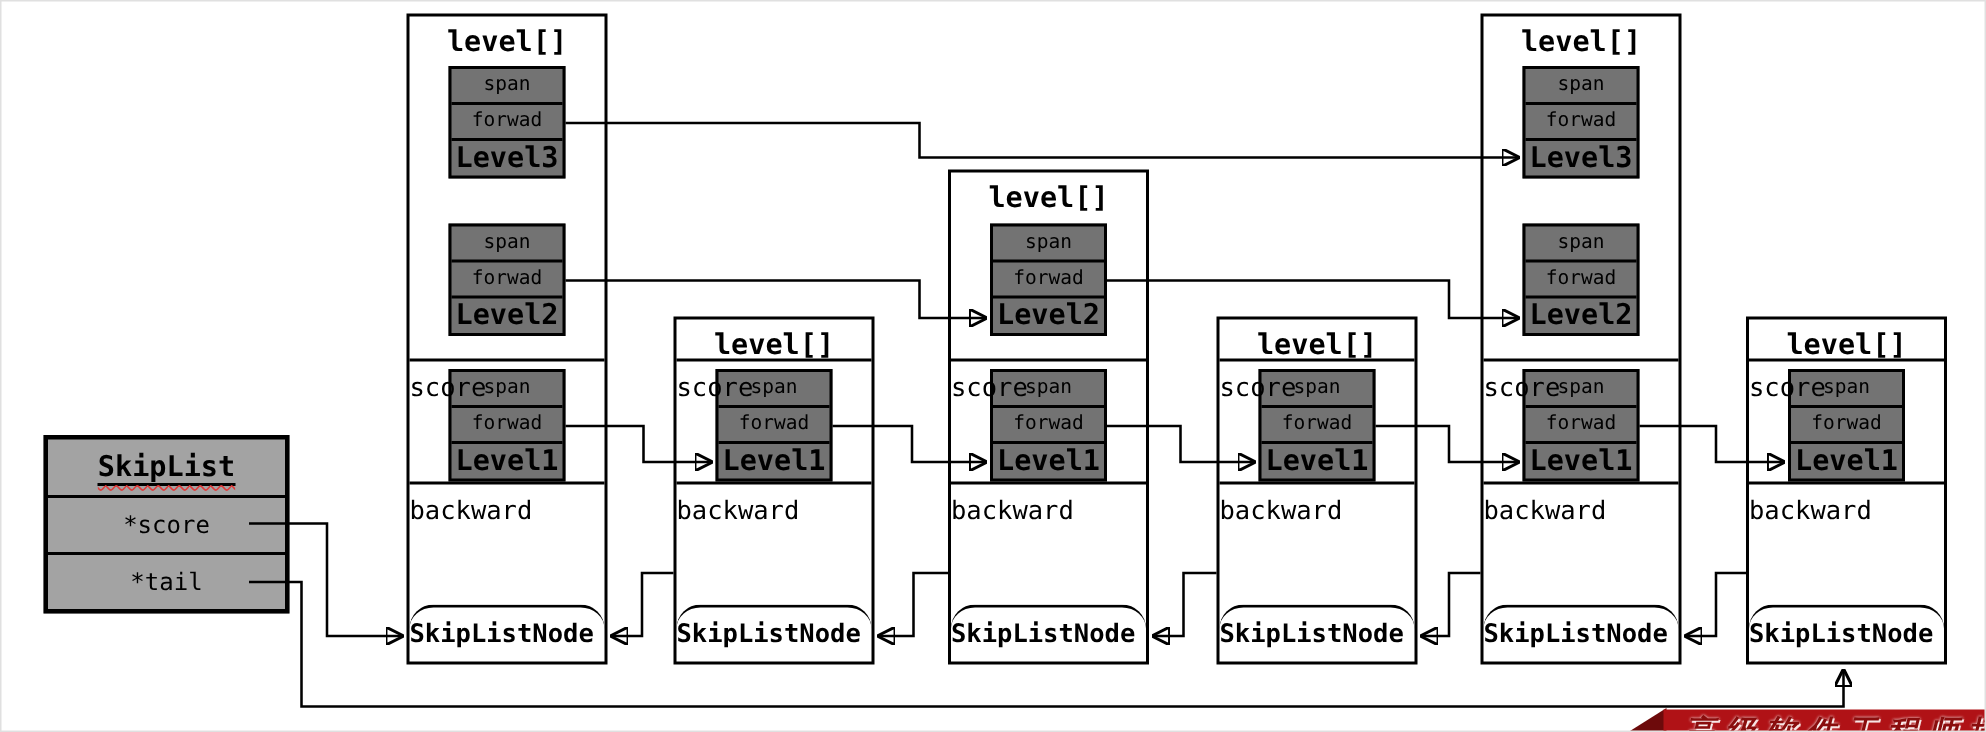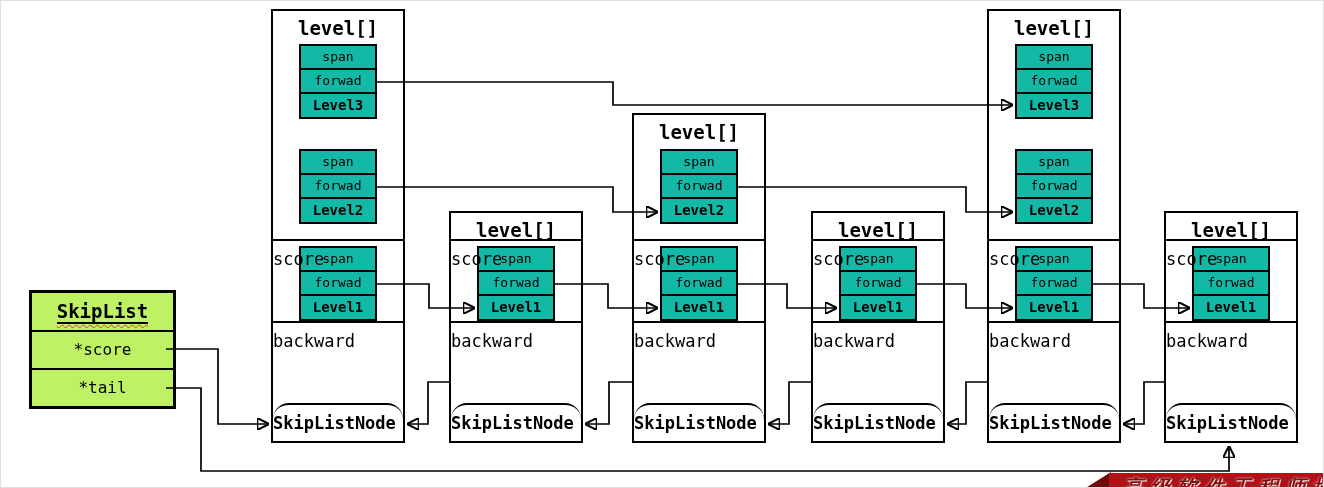--- a/index.html
+++ b/index.html
@@ -2,31 +2,31 @@
 <html><head>
 <meta charset="utf-8">
 <style>
   html,body{margin:0;padding:0;background:#fff;}
   #canvas{
     position:relative;width:1324px;height:488px;background:#fff;
     overflow:hidden;font-family:"DejaVu Sans Mono","Liberation Mono",monospace;
     border:1px solid #e0e0e0;box-sizing:border-box;color:#000;
   }
   
-  .sl-box{position:absolute;left:28px;top:289px;width:147px;border:3px solid #000;background:#bef264;box-sizing:border-box;}
+  .sl-box{position:absolute;left:28px;top:289px;width:164px;border:3px solid #000;background:#a3a3a3;box-sizing:border-box;}
   .sl-title{height:37px;line-height:36px;text-align:center;font-weight:bold;font-size:19px;}
   .sl-title .black-underline{border-bottom:2px solid #000;padding-bottom:0;}
   .sl-title .red-wavy{text-decoration:underline wavy #e03a3a;text-decoration-thickness:1px;text-underline-offset:6px;}
   .sl-row{height:36px;line-height:35px;border-top:2px solid #000;text-align:center;font-size:16px;}
   
   .node{position:absolute;width:134px;border:2px solid #000;background:#fff;box-sizing:border-box;}
   .node-title{position:absolute;left:0;right:0;top:3px;height:28px;line-height:28px;text-align:center;font-size:19px;font-weight:bold;}
-  .subbox{position:absolute;left:26px;width:78px;height:75px;border:2px solid #000;box-sizing:border-box;background:#14b8a6;}
+  .subbox{position:absolute;left:26px;width:78px;height:75px;border:2px solid #000;box-sizing:border-box;background:#737373;}
   .sub{height:22px;line-height:21px;text-align:center;font-size:13px;border-bottom:2px solid #000;box-sizing:content-box;}
-  .sub.lvl{height:23px;line-height:22px;font-weight:bold;font-size:14px;border-bottom:none;}
+  .sub.lvl{height:23px;line-height:22px;font-weight:bold;font-size:19px;border-bottom:none;}
   .rows{position:absolute;left:0;right:0;bottom:0;}
   .row{height:38px;line-height:36px;border-top:2px solid #000;text-align:left;font-size:17px;box-sizing:border-box;margin-top:44px;}
   .row.sln{font-weight:bold;border-radius:16px;}
   
   #arrows{position:absolute;left:0;top:0;width:1324px;height:488px;pointer-events:none;z-index:5;}
   #arrows path{fill:none;stroke:#000;stroke-width:1.7;}
   
   .banner{position:absolute;left:1108px;top:472px;width:216px;height:16px;background:#b01216;overflow:hidden;z-index:6;}
   .banner-text{
     position:absolute;left:14px;top:1px;font-family:"DejaVu Serif","Liberation Serif",serif;

